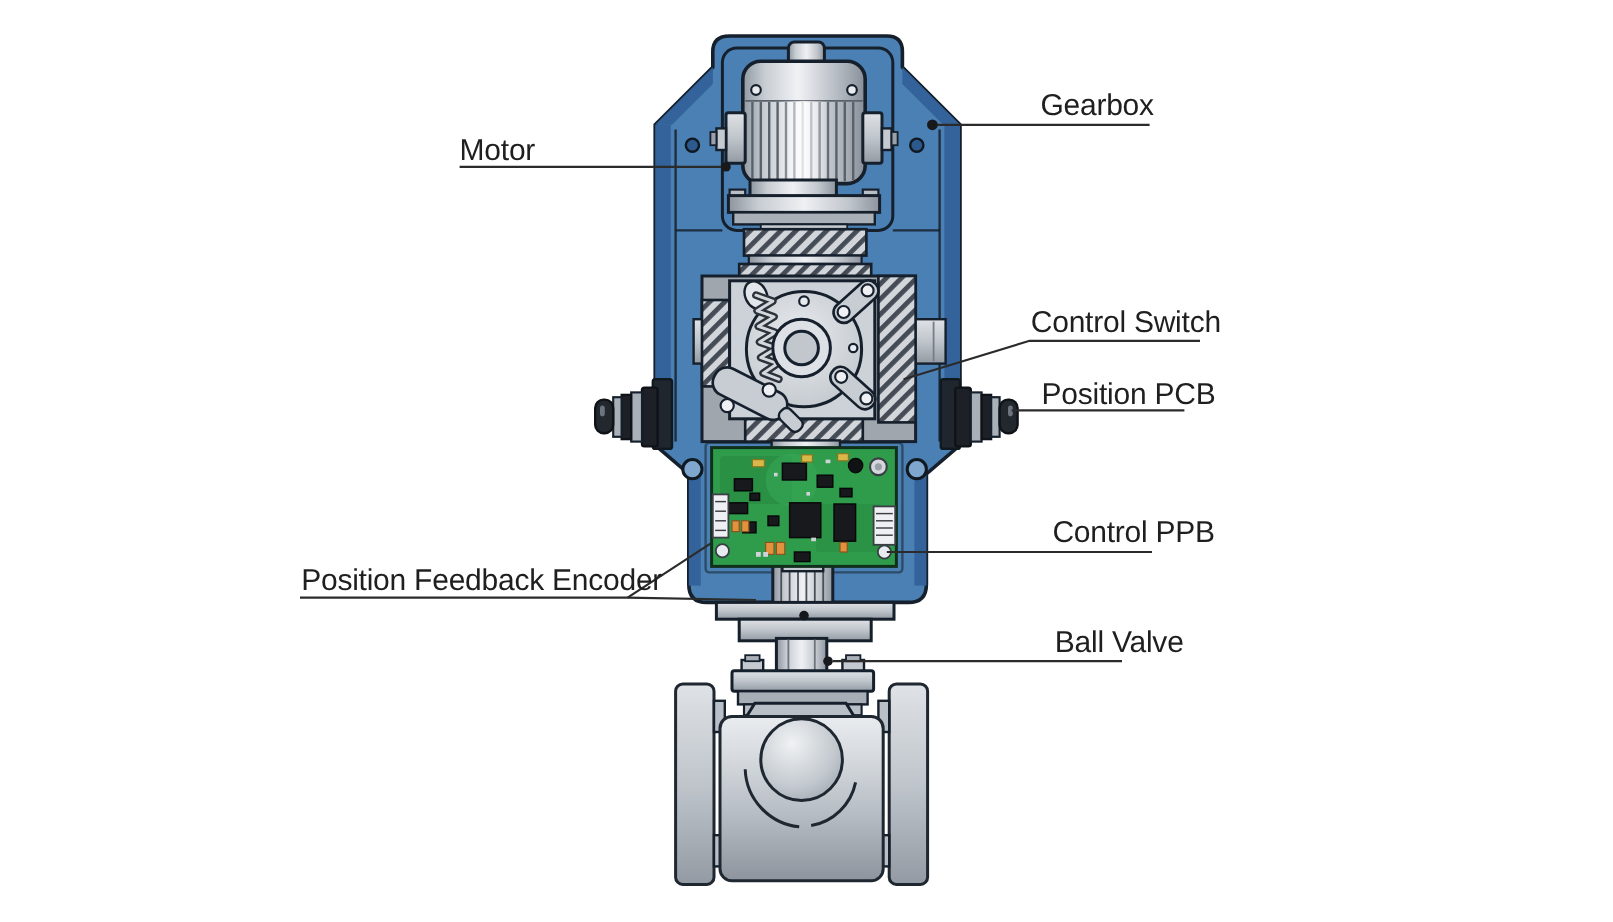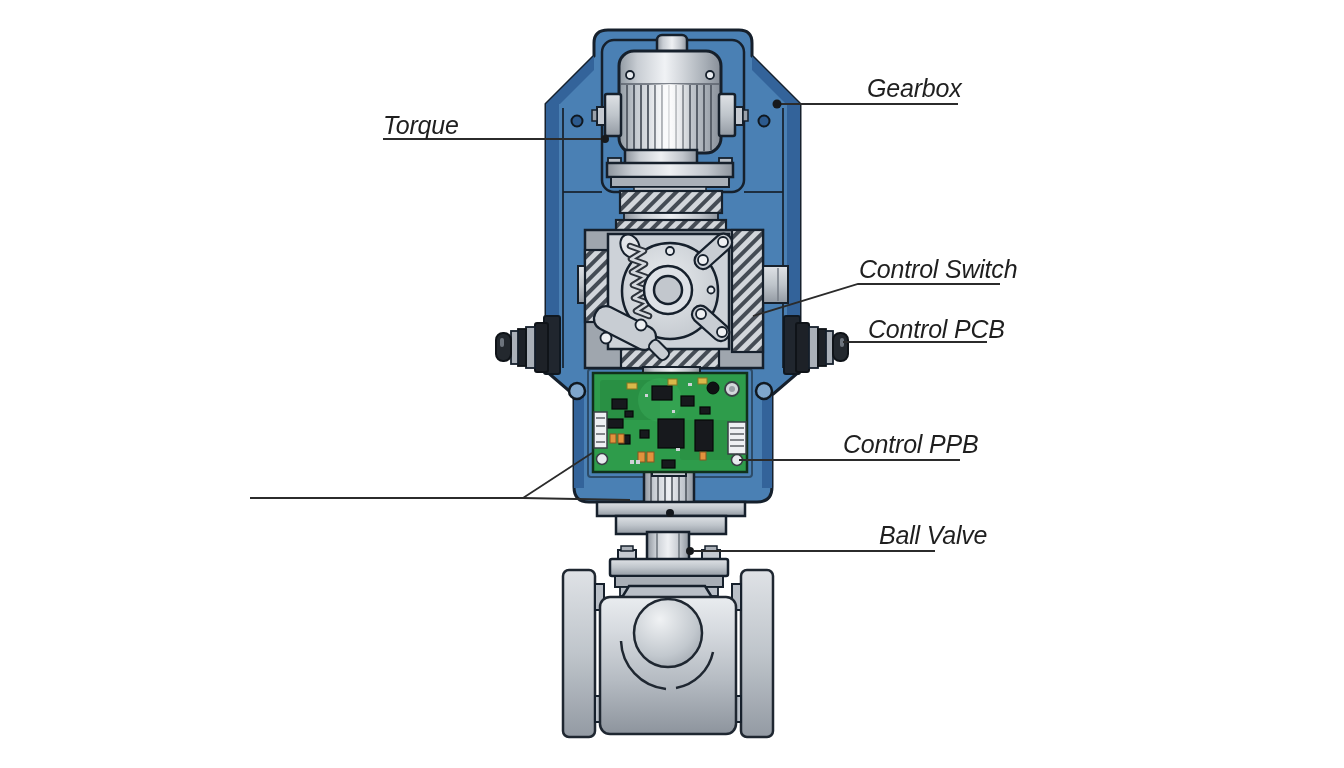--- a/index.html
+++ b/index.html
@@ -1,20 +1,20 @@
 <!DOCTYPE html>
 <html><head>
 <meta charset="utf-8">
 <style>
   html,body{margin:0;padding:0;background:#ffffff;}
   #stage{position:relative;width:1344px;height:768px;background:#ffffff;overflow:hidden;
          font-family:"Liberation Sans", sans-serif;}
   #artwork{position:absolute;left:0;top:0;}
   .label{position:absolute;font-size:25px;line-height:1.05;letter-spacing:-0.2px;
-         color:#1f1f1f;white-space:nowrap;font-style:italic;}
+         color:#1f1f1f;white-space:nowrap;}
 </style>
 </head>
 <body>
 
 <div id="stage">
 
 <svg id="artwork" width="1344" height="768" viewBox="0 0 1344 768">
   <defs>
     <linearGradient id="gradMotor" x1="0" y1="0" x2="1" y2="0">
       <stop offset="0" stop-color="#9099a2"></stop>
@@ -284,20 +284,21 @@
     <path d="M 523,498 L 592,453"></path>
     <path d="M 694,551 H 935"></path>
   </g>
   <g fill="#17191c">
     <circle cx="605" cy="139" r="4"></circle>
     <circle cx="777" cy="104" r="4.5"></circle>
     <circle cx="690" cy="551" r="4"></circle>
   </g>
 </svg>
 
-<div class="label" style="left:383px;top:112px">Torque</div>
+<div class="label" style="left:383px;top:112px">Motor</div>
 <div class="label" style="left:867px;top:75px">Gearbox</div>
 <div class="label" style="left:859px;top:256px">Control Switch</div>
-<div class="label" style="left:868px;top:316px">Control PCB</div>
-<div class="label" style="left:843px;top:431px">Control PPB</div>
+<div class="label" style="left:868px;top:316px">Position PCB</div>
+<div class="label" style="left:877px;top:431px">Control PPB</div>
+<div class="label" style="left:251px;top:471px">Position Feedback Encoder</div>
 <div class="label" style="left:879px;top:522px">Ball Valve</div>
 
 </div>
 
 </body></html>

